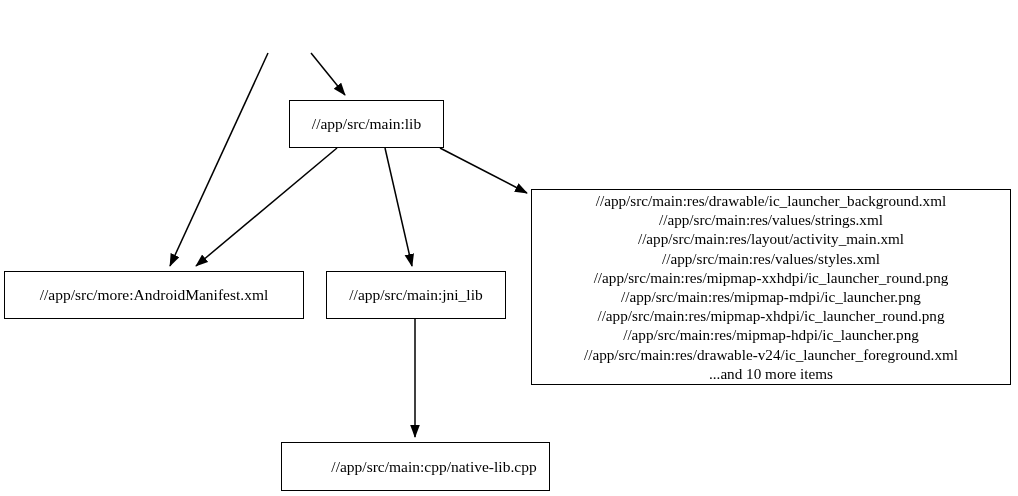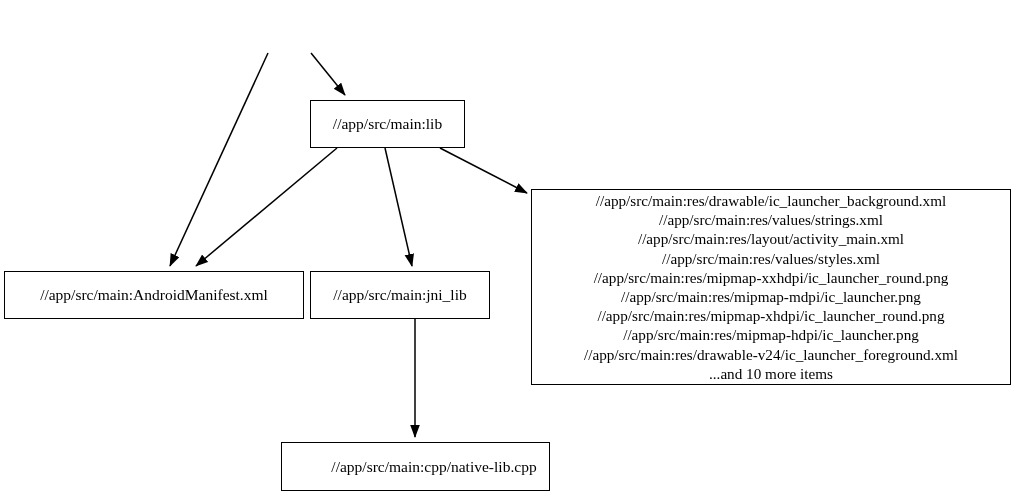--- a/index.html
+++ b/index.html
@@ -41,23 +41,23 @@
   }
   .node-label {
     display: block;
     white-space: pre;
     font-size: 15.5px;
     line-height: 19.3px;
     letter-spacing: 0px;
   }
   
   #node-app        { left: 203px; top: 5px;   width: 163px; height: 48px; }
-  #node-lib        { left: 310px; top: 100px; width: 155px; height: 48px; }
+  #node-lib        { left: 289px; top: 100px; width: 155px; height: 48px; }
   #node-manifest   { left: 4px;   top: 271px; width: 300px; height: 48px; }
-  #node-jnilib     { left: 310px; top: 271px; width: 180px; height: 48px; }
+  #node-jnilib     { left: 326px; top: 271px; width: 180px; height: 48px; }
   #node-nativelib  { left: 281px; top: 442px; width: 269px; height: 49px; padding-left: 37px; }
   #node-resources  { left: 531px; top: 189px; width: 480px; height: 196px; }
   #node-resources .node-label { font-size: 15.2px; line-height: 19.2px; }
 </style>
 </head>
 <body>
 
 <div id="graph-canvas">
 
   <svg id="edge-layer" viewBox="0 0 1018 496" width="1018" height="496" xmlns="http://www.w3.org/2000/svg">
@@ -91,21 +91,21 @@
       <line x1="415" y1="319" x2="415" y2="437" stroke="#000000" stroke-width="1.5" marker-end="url(#arrowhead)"></line>
     </g>
   </svg>
 
 
   <div class="node" id="node-lib">
     <span class="node-label">//app/src/main:lib</span>
   </div>
 
   <div class="node" id="node-manifest">
-    <span class="node-label">//app/src/main:AndroidManifest.xml</span>
+    <span class="node-label">//app/src/more:AndroidManifest.xml</span>
   </div>
 
   <div class="node" id="node-jnilib">
     <span class="node-label">//app/src/main:jni_lib</span>
   </div>
 
   <div class="node" id="node-nativelib">
     <span class="node-label">//app/src/main:cpp/native-lib.cpp</span>
   </div>
 

